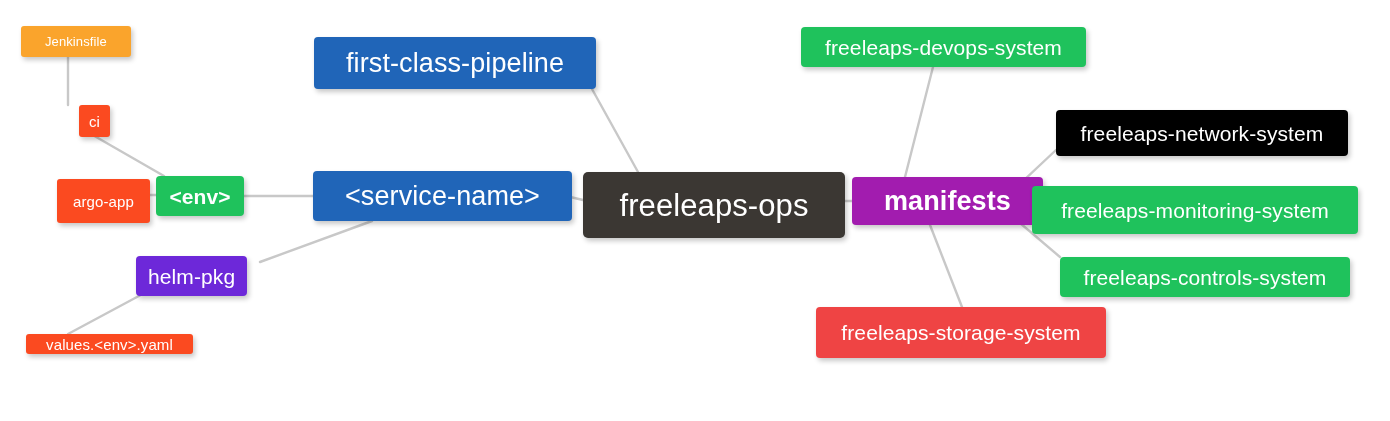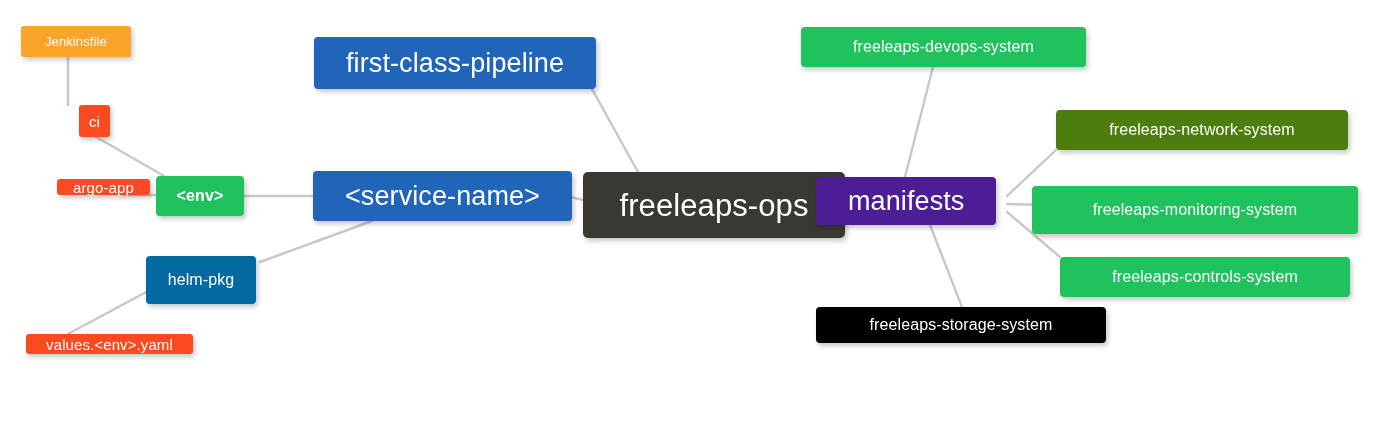--- a/index.html
+++ b/index.html
@@ -45,21 +45,21 @@
   .mm-node.lvl-root {
     font-size: 31px;
     border-radius: 5px;
     padding: 12px 22px;
   }
   .mm-node.lvl-1 {
     font-size: 27px;
     padding: 0 32px;
   }
   .mm-node.lvl-2 {
-    font-size: 16px;
+    font-size: 21px;
     padding: 0 12px;
   }
   .mm-node.lvl-3 {
     font-size: 15px;
     border-radius: 3px;
     padding: 0 9px;
     margin-left: 26px;
   }
   .mm-node.lvl-4 {
     font-size: 13px;
@@ -90,50 +90,50 @@
   <div id="node-layer">
       <div class="mm-node lvl-root" style="left: 583px; top: 172px; min-width: 262px; height: 66px; background: rgb(59, 55, 51);">
         <span>freeleaps-ops</span>
       </div>
       <div class="mm-node lvl-1" style="left: 314px; top: 37px; min-width: 278px; height: 52px; background: rgb(32, 101, 184);">
         <span>first-class-pipeline</span>
       </div>
       <div class="mm-node lvl-1" style="left: 313px; top: 171px; min-width: 253px; height: 50px; background: rgb(32, 101, 184); justify-content: center;">
         <span>&lt;service-name&gt;</span>
       </div>
-      <div class="mm-node lvl-1" style="left: 816px; top: 177px; min-width: 155px; height: 48px; background: #4c1d95;">
+      <div class="mm-node lvl-1" style="left: 852px; top: 177px; min-width: 155px; height: 48px; background: #a21caf; font-weight: bold;">
         <span>manifests</span>
       </div>
       <div class="mm-node lvl-2" style="left: 156px; top: 176px; min-width: 88px; height: 40px; background: rgb(31, 194, 92); font-weight: bold;">
         <span>&lt;env&gt;</span>
       </div>
-      <div class="mm-node lvl-2" style="left: 146px; top: 256px; min-width: 110px; height: 48px; background: #0369a1;">
+      <div class="mm-node lvl-2" style="left: 136px; top: 256px; min-width: 110px; height: 40px; background: #6d28d9;">
         <span>helm-pkg</span>
       </div>
       <div class="mm-node lvl-3" style="left: 53px; top: 105px; min-width: 31px; height: 32px; background: rgb(251, 74, 32);">
         <span>ci</span>
       </div>
-      <div class="mm-node lvl-3" style="left: 31px; top: 179px; min-width: 93px; height: 16px; background: rgb(251, 74, 32);">
+      <div class="mm-node lvl-3" style="left: 31px; top: 179px; min-width: 93px; height: 44px; background: rgb(251, 74, 32);">
         <span>argo-app</span>
       </div>
       <div class="mm-node lvl-3" style="left: 0; top: 334px; min-width: 167px; height: 20px; background: rgb(251, 74, 32);">
         <span>values.&lt;env&gt;.yaml</span>
       </div>
       <div class="mm-node lvl-4" style="left: 21px; top: 26px; min-width: 95px; height: 31px; background: rgb(250, 164, 44);">
         <span>Jenkinsfile</span>
       </div>
       <div class="mm-node lvl-2" style="left: 801px; top: 27px; min-width: 285px; height: 40px; background: rgb(31, 194, 92);">
         <span>freeleaps-devops-system</span>
       </div>
-      <div class="mm-node lvl-2" style="left: 1056px; top: 110px; min-width: 292px; height: 40px; background: #4d7c0f;">
+      <div class="mm-node lvl-2" style="left: 1056px; top: 110px; min-width: 292px; height: 46px; background: #000000;">
         <span>freeleaps-network-system</span>
       </div>
       <div class="mm-node lvl-2" style="left: 1032px; top: 186px; min-width: 326px; height: 48px; background: rgb(31, 194, 92);">
         <span>freeleaps-monitoring-system</span>
       </div>
       <div class="mm-node lvl-2" style="left: 1060px; top: 257px; min-width: 290px; height: 40px; background: rgb(31, 194, 92);">
         <span>freeleaps-controls-system</span>
       </div>
-      <div class="mm-node lvl-2" style="left: 816px; top: 307px; min-width: 290px; height: 36px; background: #000000;">
+      <div class="mm-node lvl-2" style="left: 816px; top: 307px; min-width: 290px; height: 51px; background: #ef4444;">
         <span>freeleaps-storage-system</span>
       </div>
     </div>
 </div>
 
 </body></html>

